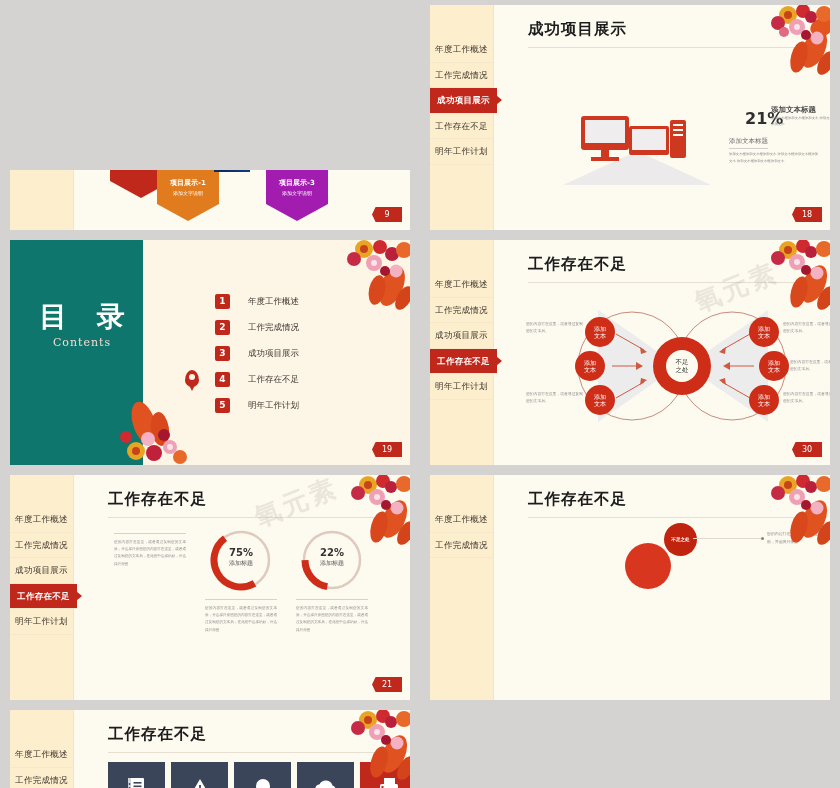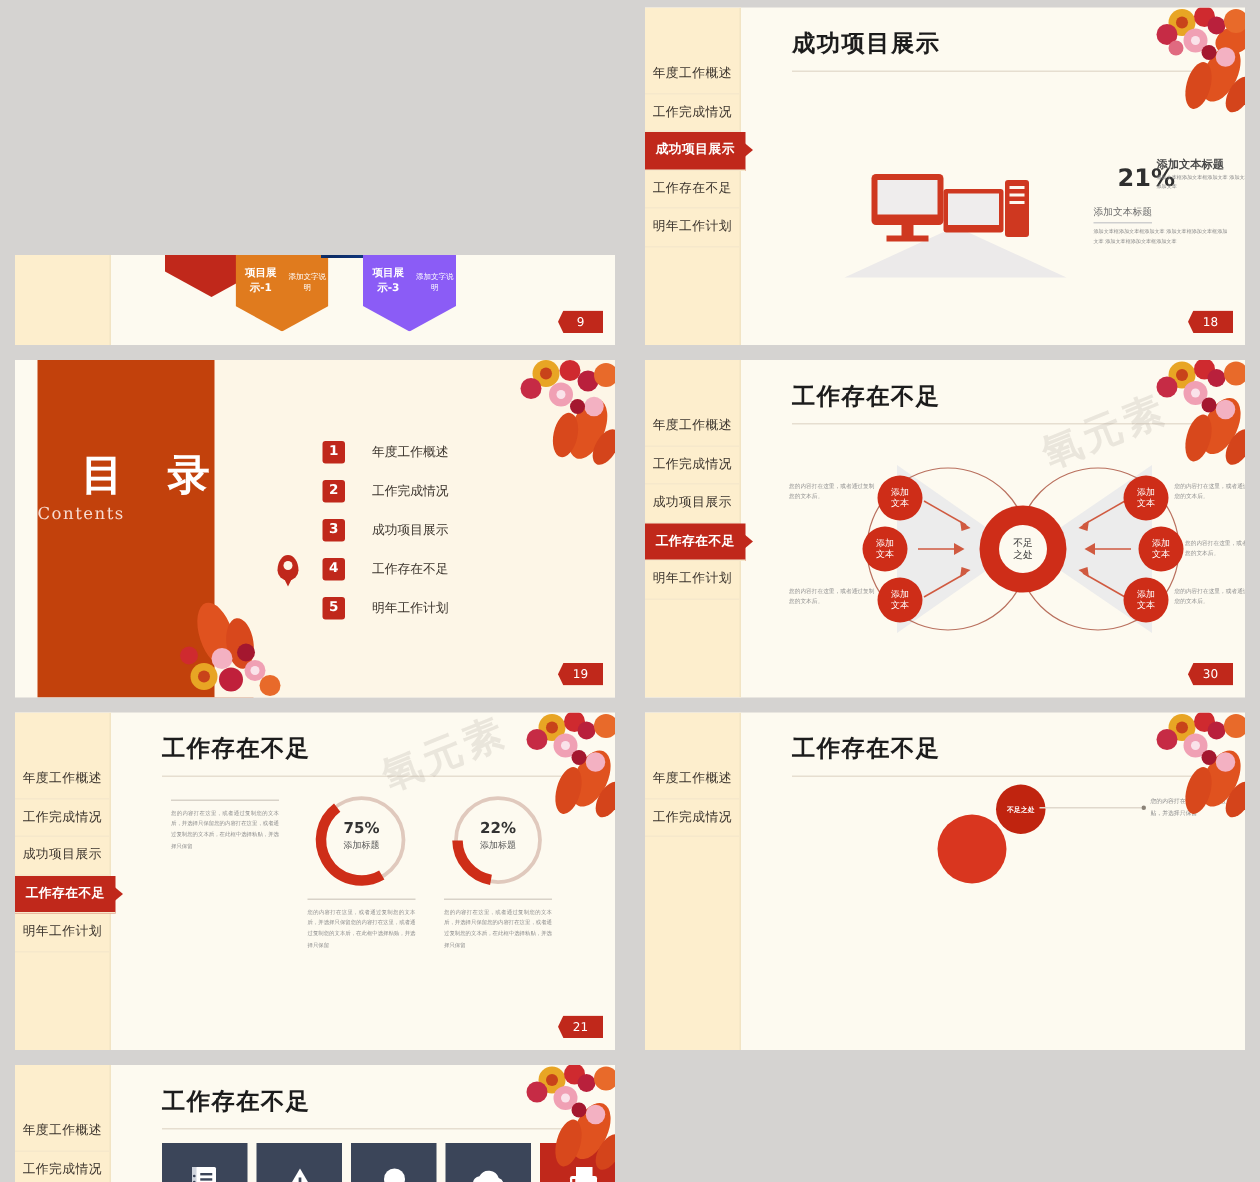--- a/index.html
+++ b/index.html
@@ -94,41 +94,41 @@
   }
   .s16-img:before{
     content:"";position:absolute;left:8px;top:6px;width:74px;height:30px;
     border-top:6px solid rgba(255,255,255,.65);
     border-radius:50% 50% 0 0 / 100% 100% 0 0;
   }
   .hexwrap{position:absolute;top:-40px;left:100px;}
   .hex{
     position:absolute;width:62px;height:68px;
     clip-path:polygon(50% 0,100% 25%,100% 75%,50% 100%,0 75%,0 25%);
-    display:flex;align-items:center;justify-content:center;
-    color:#fff;text-align:center;
+    display:flex;flex-direction:column;align-items:center;justify-content:center;
+    color:#fff;text-align:left;
   }
   .hex .h1{font-size:7px;font-weight:bold;}
   .hex .h2{font-size:5px;margin-top:2px;}
   .imgblk{
     position:absolute;width:36px;height:30px;
     background:linear-gradient(145deg,#1d4f9e,#0b2a63 60%,#123a86);
   }
 
   
   .cat-left{
-    position:absolute;left:15px;top:0;bottom:0;width:144px;background:#c2410c;
+    position:absolute;left:0;top:0;bottom:0;width:144px;background:#0f766e;
   }
   .cat-zh{
     position:absolute;left:0;right:0;top:58px;text-align:center;
     color:#fff;font-size:28px;font-weight:bold;letter-spacing:10px;
     text-indent:10px;
   }
   .cat-en{
-    position:absolute;left:0;right:0;top:96px;text-align:left;
+    position:absolute;left:0;right:0;top:96px;text-align:center;
     color:#f7dcd2;font-size:11px;font-family:"DejaVu Serif","Liberation Serif",serif;
     letter-spacing:1px;
   }
   .cat-right{position:absolute;left:133px;right:0;top:0;bottom:0;background:#fdf6e7;}
   .cat-row{position:absolute;display:flex;align-items:center;left:72px;}
   .cat-num{
     width:15px;height:15px;background:#c0281b;color:#fff;border-radius:2px;
     font-size:9px;line-height:15px;text-align:center;font-weight:bold;
   }
   .cat-lbl{margin-left:18px;font-size:8.5px;color:#3b342d;white-space:nowrap;}
@@ -231,21 +231,21 @@
       <div class="hexwrap">
         <div class="hex" style="left:0;background:#c0281b">
           <div class="h1"></div>
           <div class="h2"></div>
         </div>
         <div class="hex" style="left:47px;top:23px;background:#e07b1e">
           <div class="h1">项目展示-1</div>
           <div class="h2">添加文字说明</div>
         </div>
         <div class="imgblk" style="left:104px;top:12px"></div>
-        <div class="hex" style="left:132px;top:23px;background:#8b5cf6">
+        <div class="hex" style="left:156px;top:23px;background:#a21caf">
           <div class="h1">项目展示-3</div>
           <div class="h2">添加文字说明</div>
         </div>
       </div>
       <div class="pagebadge">9</div>
     </div>
   </div>
 
   <div>
   <div class="slide">

